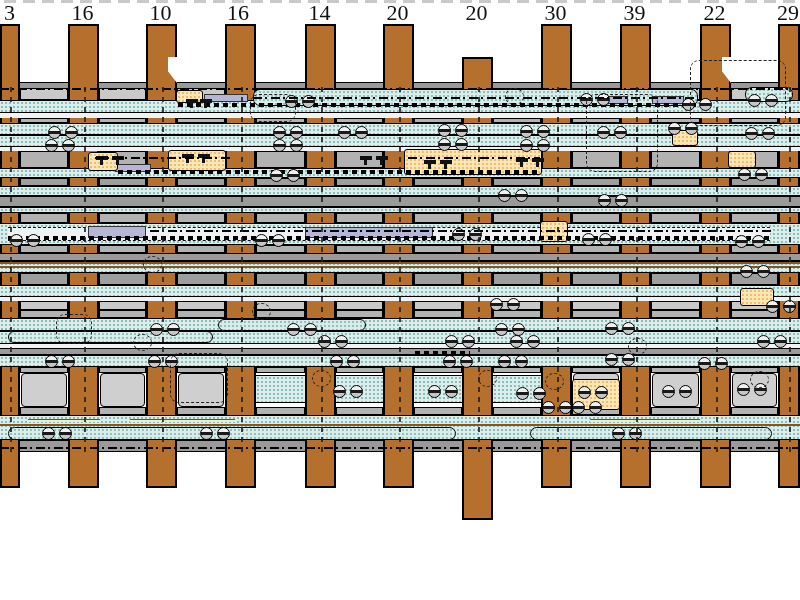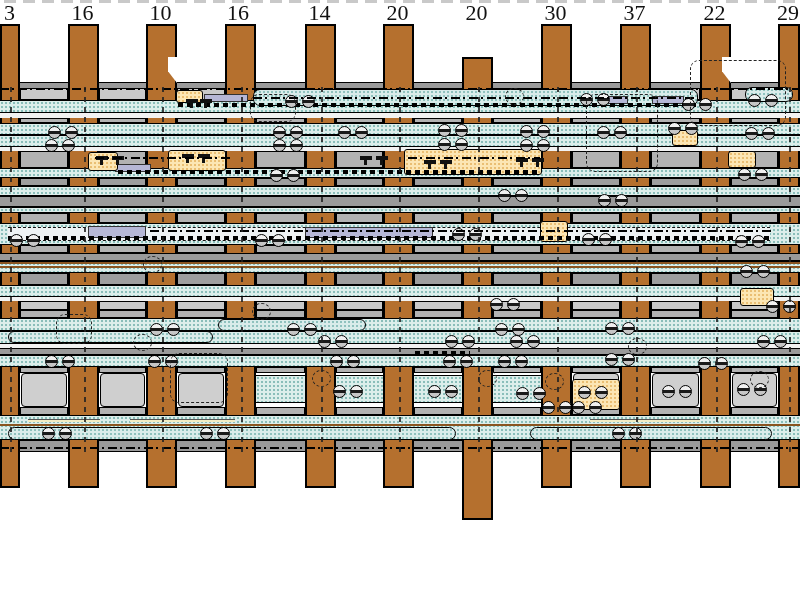--- a/index.html
+++ b/index.html
@@ -103,21 +103,21 @@
     <div class="lbl" style="left: 227px; top: 2px; height: 22px;">16</div>
     <div class="post" style="left: 305px; top: 24px; width: 31px; height: 464px;"></div>
     <div class="lbl" style="left: 308.5px; top: 2px; height: 22px;">14</div>
     <div class="post" style="left: 383px; top: 24px; width: 31px; height: 464px;"></div>
     <div class="lbl" style="left: 386.5px; top: 2px; height: 22px;">20</div>
     <div class="post" style="left: 462px; top: 57px; width: 31px; height: 463px;"></div>
     <div class="lbl" style="left: 465.5px; top: 2px; height: 22px;">20</div>
     <div class="post" style="left: 541px; top: 24px; width: 31px; height: 464px;"></div>
     <div class="lbl" style="left: 544.5px; top: 2px; height: 22px;">30</div>
     <div class="post" style="left: 620px; top: 24px; width: 31px; height: 464px;"></div>
-    <div class="lbl" style="left: 623.5px; top: 2px; height: 22px;">37</div>
+    <div class="lbl" style="left: 623.5px; top: 2px; height: 22px;">39</div>
     <div class="post" style="left: 700px; top: 24px; width: 31px; height: 464px;"></div>
     <div class="notch" style="left: 722px; top: 57px; width: 9px; height: 26px; clip-path: polygon(0px 0px, 100% 0px, 100% 100%, 0px 55%);"></div>
     <div class="lbl" style="left: 703.5px; top: 2px; height: 22px;">22</div>
     <div class="post" style="left: 778px; top: 24px; width: 22px; height: 464px;"></div>
     <div class="lbl" style="left: 777px; top: 2px; height: 22px;">29</div>
     <div class="plank pl-light" style="left: 20px; top: 88px; width: 48px; height: 12px;"></div>
     <div class="plank pl-light" style="left: 99px; top: 88px; width: 47px; height: 12px;"></div>
     <div class="plank pl-light" style="left: 177px; top: 88px; width: 48px; height: 12px;"></div>
     <div class="plank pl-light" style="left: 256px; top: 88px; width: 49px; height: 12px;"></div>
     <div class="plank pl-light" style="left: 336px; top: 88px; width: 47px; height: 12px;"></div>

